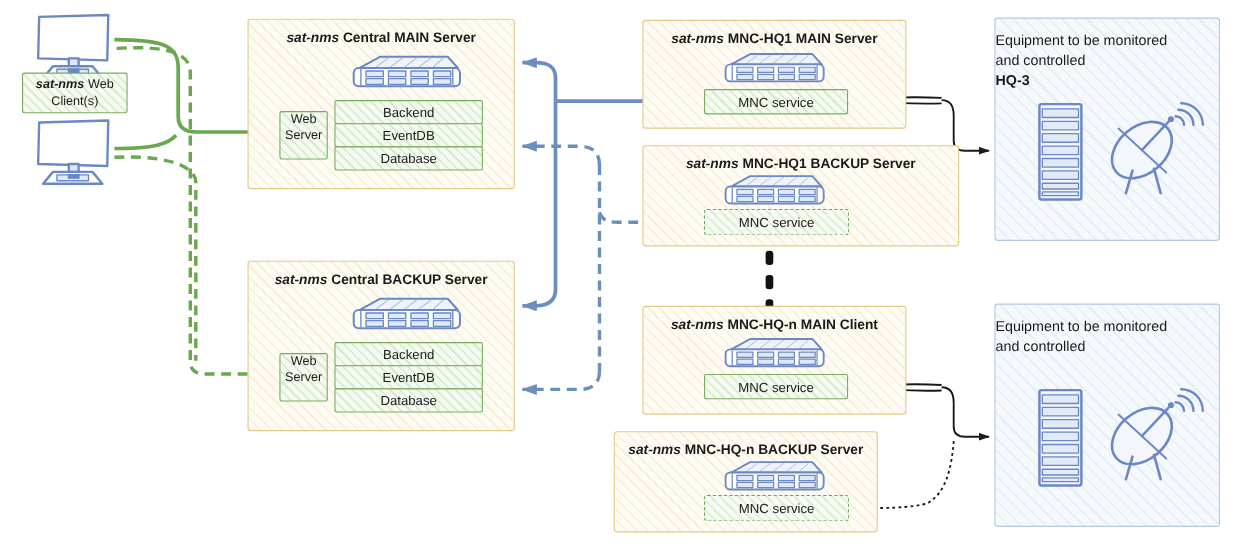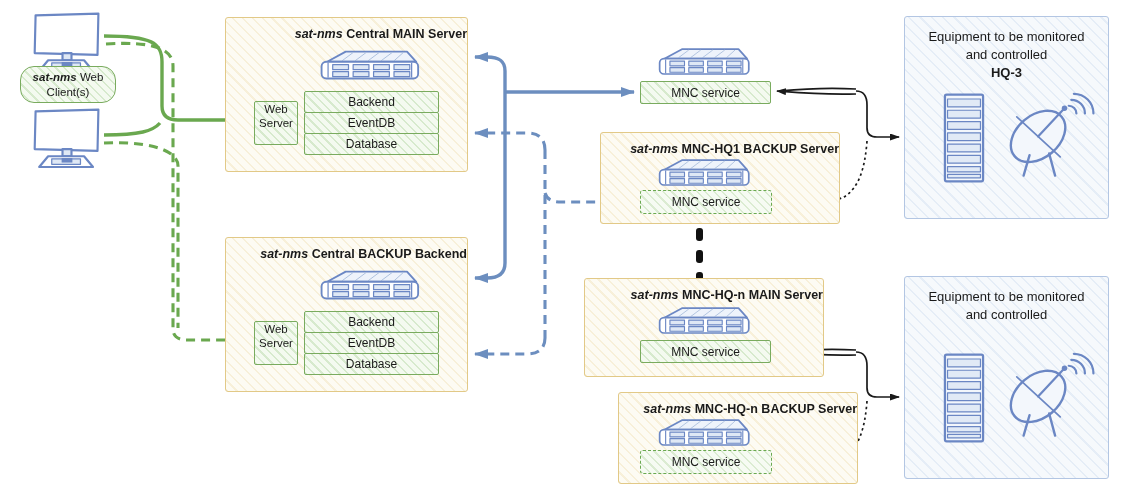--- a/index.html
+++ b/index.html
@@ -8,27 +8,27 @@
   .abs{position:absolute;box-sizing:border-box;}
   
   .ybox{border:1.6px solid #e2c987;border-radius:3px;
         background:repeating-linear-gradient(45deg,rgba(228,200,125,0.22) 0 1.5px,rgba(0,0,0,0) 1.5px 7px),#fdfbf3;}
   .gbox{border:1.6px solid #79ab5e;border-radius:2px;
         background:repeating-linear-gradient(45deg,rgba(147,196,125,0.30) 0 1.5px,rgba(0,0,0,0) 1.5px 6px),#f4faf0;}
   .gbox-dashed{border:1.7px dashed #6aa84f;border-radius:3px;
         background:repeating-linear-gradient(45deg,rgba(147,196,125,0.28) 0 1.5px,rgba(0,0,0,0) 1.5px 6px),#f6fbf3;}
   .bbox{border:1.6px solid #b3c6e3;border-radius:3px;
         background:repeating-linear-gradient(45deg,rgba(163,190,225,0.20) 0 1.5px,rgba(0,0,0,0) 1.5px 8px),#f6f9fc;}
-  .title{text-align:right;font-weight:bold;font-size:12.5px;padding-top:9px;white-space:nowrap;}
+  .title{text-align:center;font-weight:bold;font-size:12.5px;padding-top:9px;white-space:nowrap;}
   .brand{font-style:italic;}
   .svc-label{font-size:12px;text-align:center;}
   .row{position:absolute;left:0;width:100%;display:flex;align-items:center;justify-content:center;}
   .webserver{display:flex;align-items:flex-start;justify-content:center;text-align:center;
              font-size:11.5px;line-height:1.25;}
-  .eq-title{text-align:center;font-size:13px;line-height:1.4;padding-top:11px;}
+  .eq-title{text-align:left;font-size:13px;line-height:1.4;padding-top:11px;}
   .eq-name{font-weight:bold;}
   .dotcol{display:flex;flex-direction:column;gap:9px;}
   .dot{width:7px;height:13px;border-radius:3px;background:#111;}
   svg{display:block;}
 </style>
 </head>
 <body>
 
 <div id="canvas">
 
@@ -143,21 +143,21 @@
       <path d="M867,401 C865,428 859,448 844,457 C832,462 800,462 779,462" stroke-dasharray="2.5 3" marker-end="url(#ak)"></path>
     </g>
   </svg>
 
   <svg class="abs" style="left:26px;top:10px" width="82" height="70">
       <use href="#sym-monitor"></use>
     </svg>
   <svg class="abs" style="left:26px;top:106px" width="82" height="70">
       <use href="#sym-monitor"></use>
     </svg>
-  <div class="abs gbox" style="left:20px;top:66px;width:96px;height:37px;display:flex;align-items:center;justify-content:center;border-radius:14px;">
+  <div class="abs gbox" style="left:20px;top:66px;width:96px;height:37px;display:flex;align-items:center;justify-content:center;">
     <div style="font-size:11.5px;text-align:center;line-height:1.25">
       <span class="brand" style="font-weight:bold">sat-nms</span>
       <span>Web Client(s)</span>
     </div>
   </div>
 
   <div class="abs ybox" style="left:225px;top:17px;width:243px;height:155px;">
     <div class="title">
       <span class="brand">sat-nms</span>
       <span>Central MAIN Server</span>
@@ -175,47 +175,53 @@
   <div class="abs gbox svc-label row" style="left:304px;top:112px;width:135px;height:22px;">
       <span>EventDB</span>
     </div>
   <div class="abs gbox svc-label row" style="left:304px;top:133px;width:135px;height:22px;">
       <span>Database</span>
     </div>
 
   <div class="abs ybox" style="left:225px;top:237px;width:243px;height:155px;">
     <div class="title">
       <span class="brand">sat-nms</span>
-      <span>Central BACKUP Backend</span>
+      <span>Central BACKUP Server</span>
     </div>
   </div>
   <svg class="abs" style="left:312px;top:266px" width="112" height="39">
       <use href="#sym-server1u"></use>
     </svg>
   <div class="abs gbox webserver" style="left:254px;top:321px;width:44px;height:44px;">
     <span>Web Server</span>
   </div>
   <div class="abs gbox svc-label row" style="left:304px;top:311px;width:135px;height:22px;">
       <span>Backend</span>
     </div>
   <div class="abs gbox svc-label row" style="left:304px;top:332px;width:135px;height:22px;">
       <span>EventDB</span>
     </div>
   <div class="abs gbox svc-label row" style="left:304px;top:353px;width:135px;height:22px;">
       <span>Database</span>
     </div>
 
+  <div class="abs ybox" style="left:584px;top:18px;width:240px;height:99px;">
+    <div class="title">
+      <span class="brand">sat-nms</span>
+      <span>MNC-HQ1 MAIN Server</span>
+    </div>
+  </div>
   <svg class="abs" style="left:650px;top:44px" width="105" height="36">
       <use href="#sym-server1u"></use>
     </svg>
   <div class="abs gbox svc-label row" style="left:640px;top:81px;width:131px;height:23px;">
       <span>MNC service</span>
     </div>
 
-  <div class="abs ybox" style="left:600px;top:132px;width:240px;height:92px;">
+  <div class="abs ybox" style="left:584px;top:132px;width:288px;height:92px;">
     <div class="title">
       <span class="brand">sat-nms</span>
       <span>MNC-HQ1 BACKUP Server</span>
     </div>
   </div>
   <svg class="abs" style="left:650px;top:155px" width="105" height="36">
       <use href="#sym-server1u"></use>
     </svg>
   <div class="abs gbox-dashed svc-label row" style="left:640px;top:190px;width:132px;height:24px;">
       <span>MNC service</span>
@@ -223,31 +229,31 @@
 
   <div class="abs dotcol" style="left:696px;top:228px;">
     <span class="dot"></span>
       <span class="dot"></span>
       <span class="dot"></span>
   </div>
 
   <div class="abs ybox" style="left:584px;top:278px;width:240px;height:99px;">
     <div class="title">
       <span class="brand">sat-nms</span>
-      <span>MNC-HQ-n MAIN Server</span>
+      <span>MNC-HQ-n MAIN Client</span>
     </div>
   </div>
   <svg class="abs" style="left:650px;top:303px" width="105" height="36">
       <use href="#sym-server1u"></use>
     </svg>
   <div class="abs gbox svc-label row" style="left:640px;top:340px;width:131px;height:23px;">
       <span>MNC service</span>
     </div>
 
-  <div class="abs ybox" style="left:618px;top:392px;width:240px;height:92px;">
+  <div class="abs ybox" style="left:558px;top:392px;width:240px;height:92px;">
     <div class="title">
       <span class="brand">sat-nms</span>
       <span>MNC-HQ-n BACKUP Server</span>
     </div>
   </div>
   <svg class="abs" style="left:650px;top:415px" width="105" height="36">
       <use href="#sym-server1u"></use>
     </svg>
   <div class="abs gbox-dashed svc-label row" style="left:640px;top:450px;width:132px;height:24px;">
       <span>MNC service</span>

